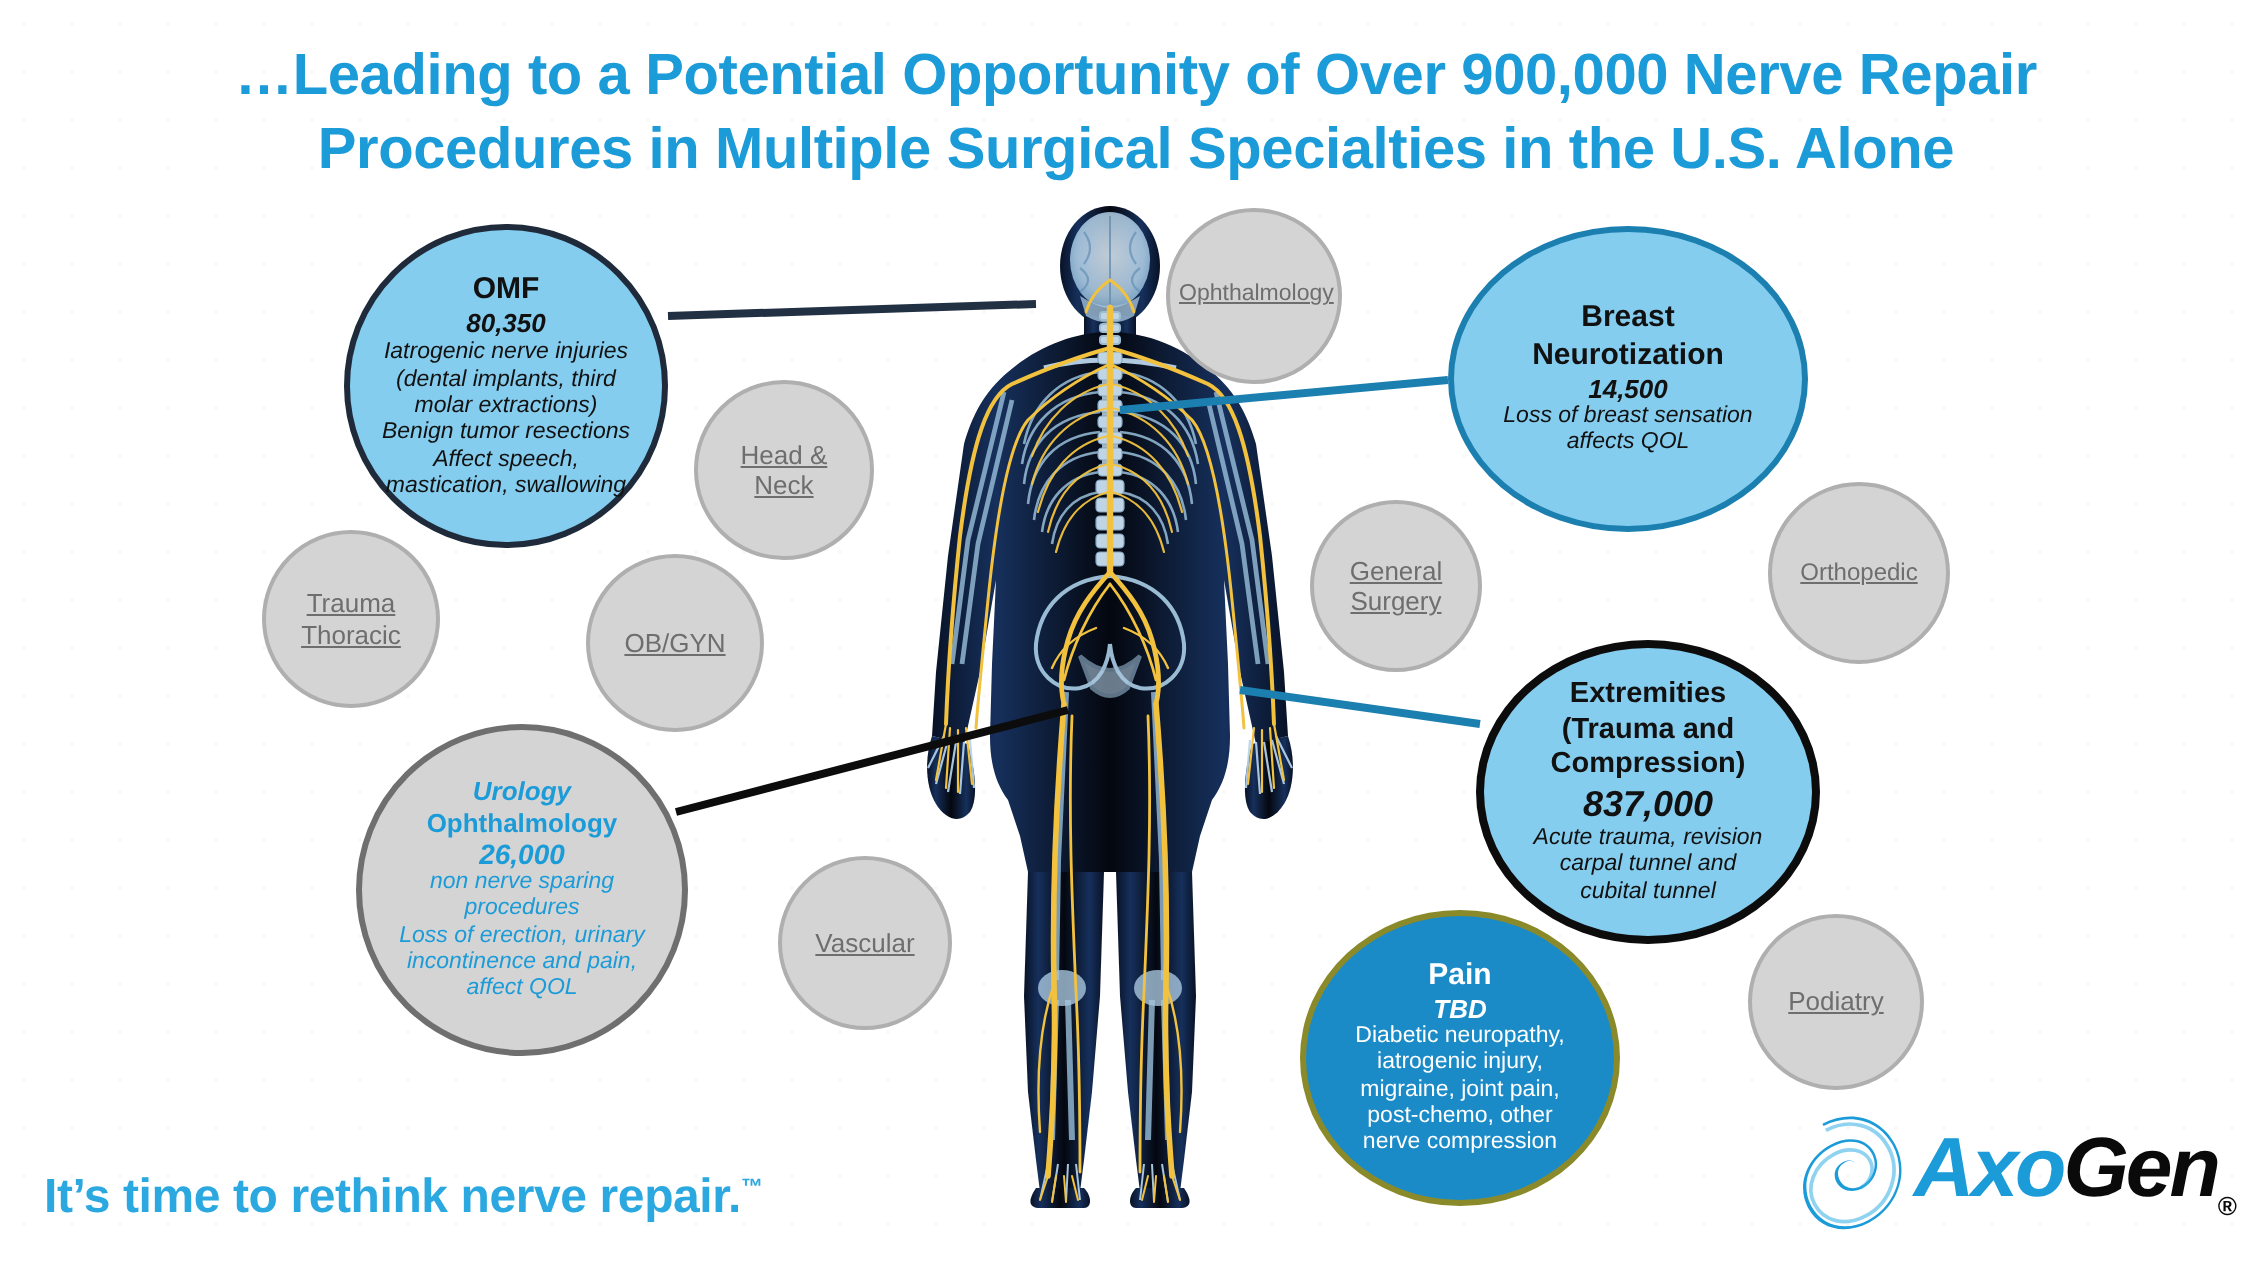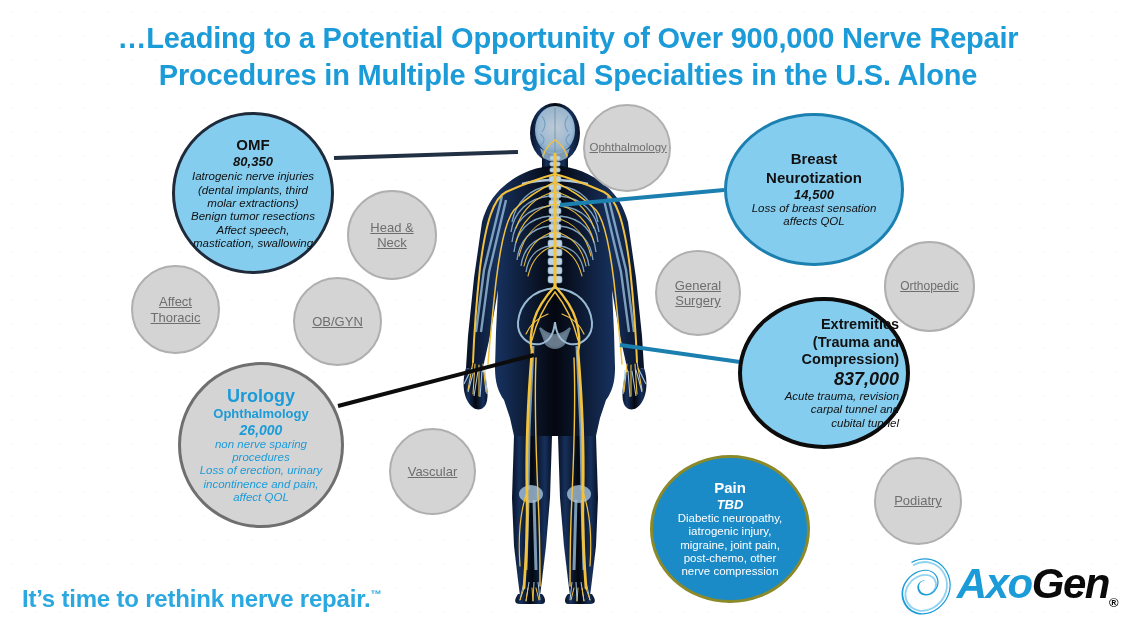--- a/index.html
+++ b/index.html
@@ -81,40 +81,39 @@
     background: #85CDEF;
     border: 3px solid #1B7FB0;
     color: #111111;
     font-size: 11.5px;
     z-index: 6;
   }
   #breast .hl-title { font-size: 15px; line-height: 1.22; }
   #breast .hl-num { font-size: 13px; }
 
   #extremities {
-    left: 738px; top: 297px; width: 172px; height: 152px;
+    left: 738px; top: 320px; width: 172px; height: 152px;
     background: #85CDEF;
     border: 4px solid #0C0C0C;
     color: #111111;
     font-size: 11.5px;
     z-index: 6;
-    text-align: right;
   }
   #extremities .hl-title { font-size: 14.5px; line-height: 1.22; }
   #extremities .hl-num { font-size: 18px; }
 
   #urology {
     left: 178px; top: 362px; width: 166px; height: 166px;
     background: #D4D4D4;
     border: 3px solid #6F6F6F;
     color: #1B9BD8;
     font-size: 11.5px;
     z-index: 6;
   }
-  #urology .hl-title { font-size: 18px; }
+  #urology .hl-title { font-size: 13px; font-style: italic; }
   #urology .u-sub { font-weight: bold; font-size: 13px; display: block; }
   #urology .hl-num { font-size: 14px; }
 
   #pain {
     left: 650px; top: 455px; width: 160px; height: 148px;
     background: #1B8BC8;
     border: 3px solid #8A8A2A;
     color: #ffffff;
     font-size: 11.5px;
     z-index: 7;
@@ -450,21 +449,21 @@
 
   <div class="bubble gray" id="c-headneck">
     <div class="inner">
       <span style="display:block">Head &amp;</span>
       <span style="display:block">Neck</span>
     </div>
   </div>
 
   <div class="bubble gray" id="c-cardio">
     <div class="inner">
-      <span style="display:block">Affect</span>
+      <span style="display:block">Trauma</span>
       <span style="display:block">Thoracic</span>
     </div>
   </div>
 
   <div class="bubble gray" id="c-obgyn">
     <div class="inner"><span>OB/GYN</span></div>
   </div>
 
   <div class="bubble gray" id="c-general">
     <div class="inner">

